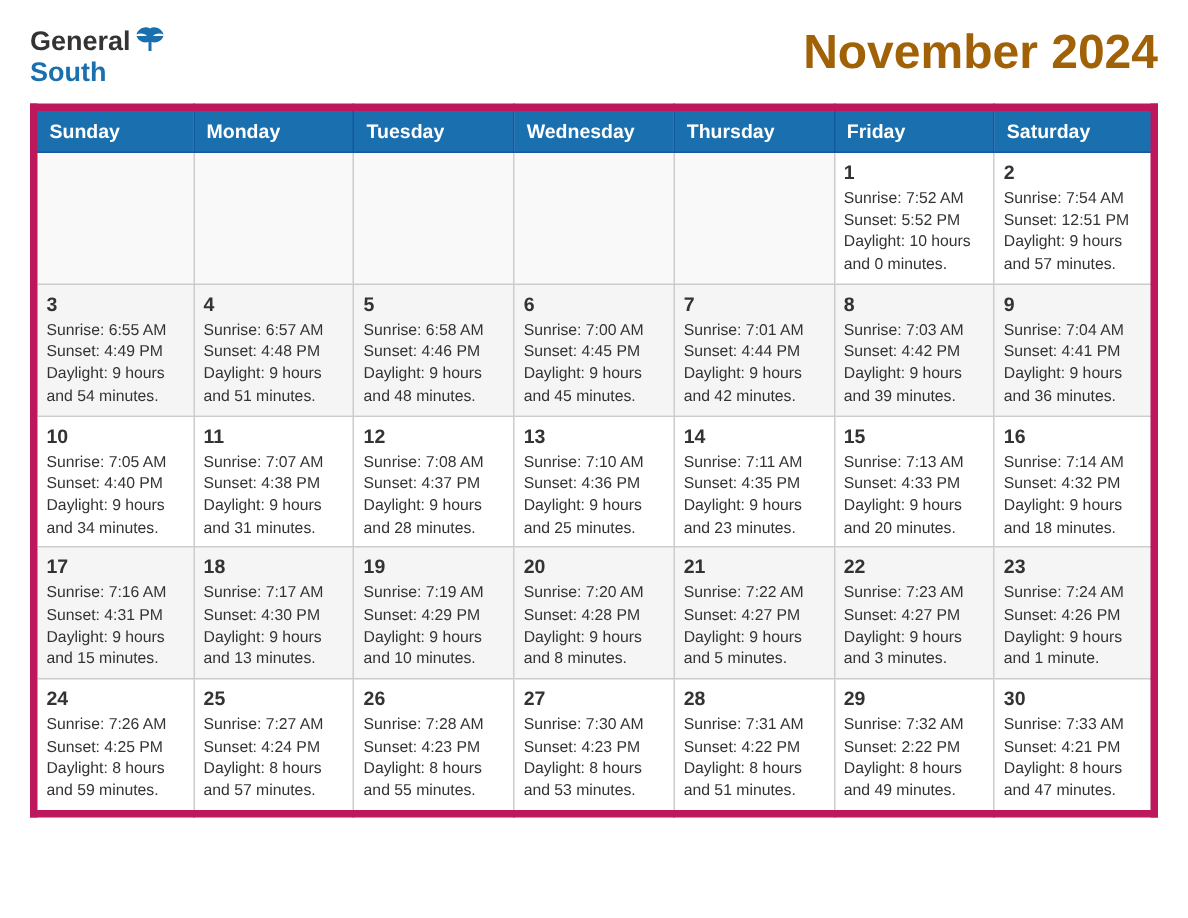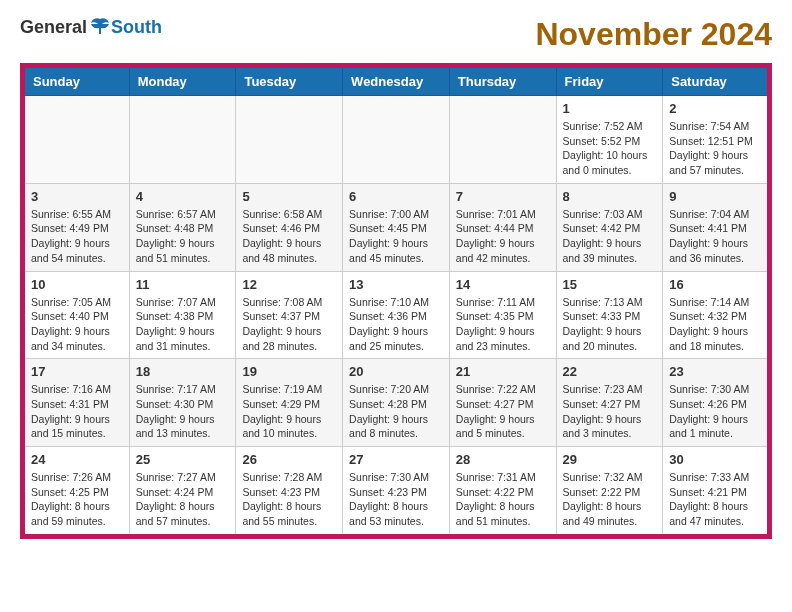--- a/index.html
+++ b/index.html
@@ -15,22 +15,22 @@
       padding: 16px 20px 10px 20px;
     }
     .header {
       display: flex;
       justify-content: space-between;
       align-items: flex-start;
       margin-bottom: 10px;
     }
     .logo {
       display: flex;
-      flex-direction: row;
-      align-items: flex-end;
+      flex-direction: column;
+      align-items: flex-start;
     }
     .logo-text {
       display: flex;
       align-items: center;
     }
     .logo-general {
       font-size: 18px;
       font-weight: bold;
       color: #333;
     }
@@ -292,21 +292,21 @@
           </td>
           <td>
             <span class="day-num">22</span>
             <div class="day-detail">Sunrise: 7:23 AM
 Sunset: 4:27 PM
 Daylight: 9 hours
 and 3 minutes.</div>
           </td>
           <td>
             <span class="day-num">23</span>
-            <div class="day-detail">Sunrise: 7:30 AM
+            <div class="day-detail">Sunrise: 7:24 AM
 Sunset: 4:26 PM
 Daylight: 9 hours
 and 1 minute.</div>
           </td>
         </tr>
         <tr>
           <td>
             <span class="day-num">24</span>
             <div class="day-detail">Sunrise: 7:26 AM
 Sunset: 4:25 PM

